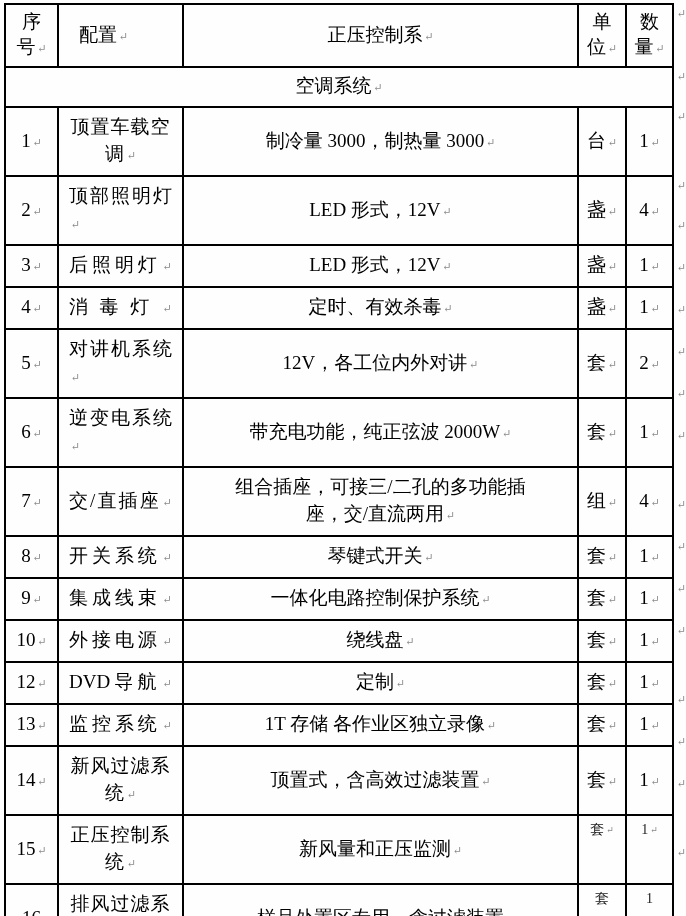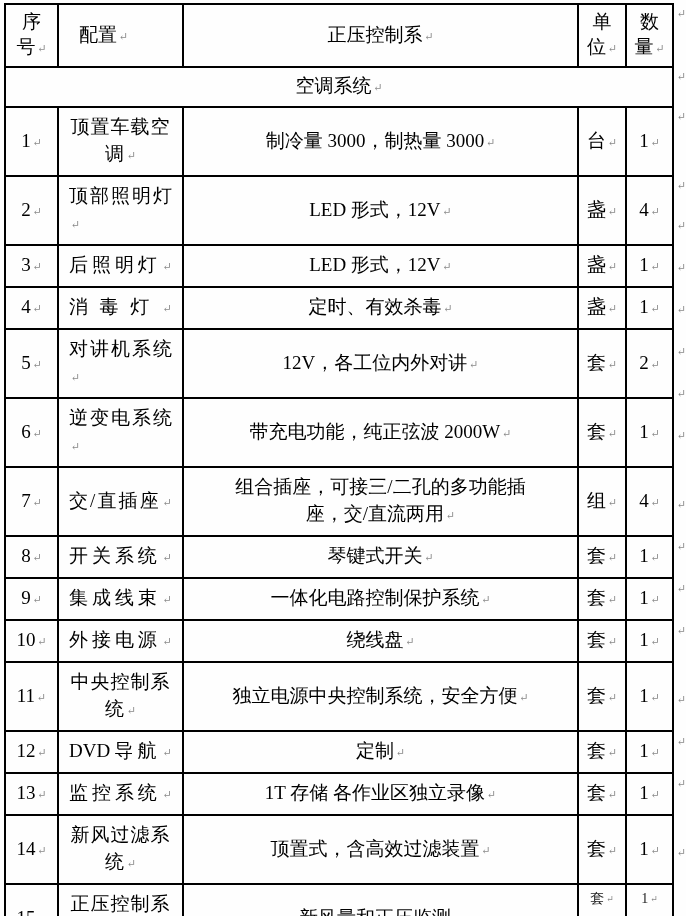--- a/index.html
+++ b/index.html
@@ -157,28 +157,20 @@
           <td class="num">套<span class="pmark">↵</span></td>
           <td class="num">1<span class="pmark">↵</span></td>
         </tr>
         <tr class="item-single">
           <td class="num">10<span class="pmark">↵</span></td>
           <td class="name dist">外接电源<span class="pmark">↵</span></td>
           <td class="desc">绕线盘<span class="pmark">↵</span></td>
           <td class="num">套<span class="pmark">↵</span></td>
           <td class="num">1<span class="pmark">↵</span></td>
         </tr>
-        <tr class="item-tall">
-          <td class="num">11<span class="pmark">↵</span></td>
-          <td class="name two">中央控制系
-统<span class="pmark">↵</span></td>
-          <td class="desc">独立电源中央控制系统，安全方便<span class="pmark">↵</span></td>
-          <td class="num">套<span class="pmark">↵</span></td>
-          <td class="num">1<span class="pmark">↵</span></td>
-        </tr>
         <tr class="item-single">
           <td class="num">12<span class="pmark">↵</span></td>
           <td class="name dist">DVD导航<span class="pmark">↵</span></td>
           <td class="desc">定制<span class="pmark">↵</span></td>
           <td class="num">套<span class="pmark">↵</span></td>
           <td class="num">1<span class="pmark">↵</span></td>
         </tr>
         <tr class="item-single">
           <td class="num">13<span class="pmark">↵</span></td>
           <td class="name dist">监控系统<span class="pmark">↵</span></td>

